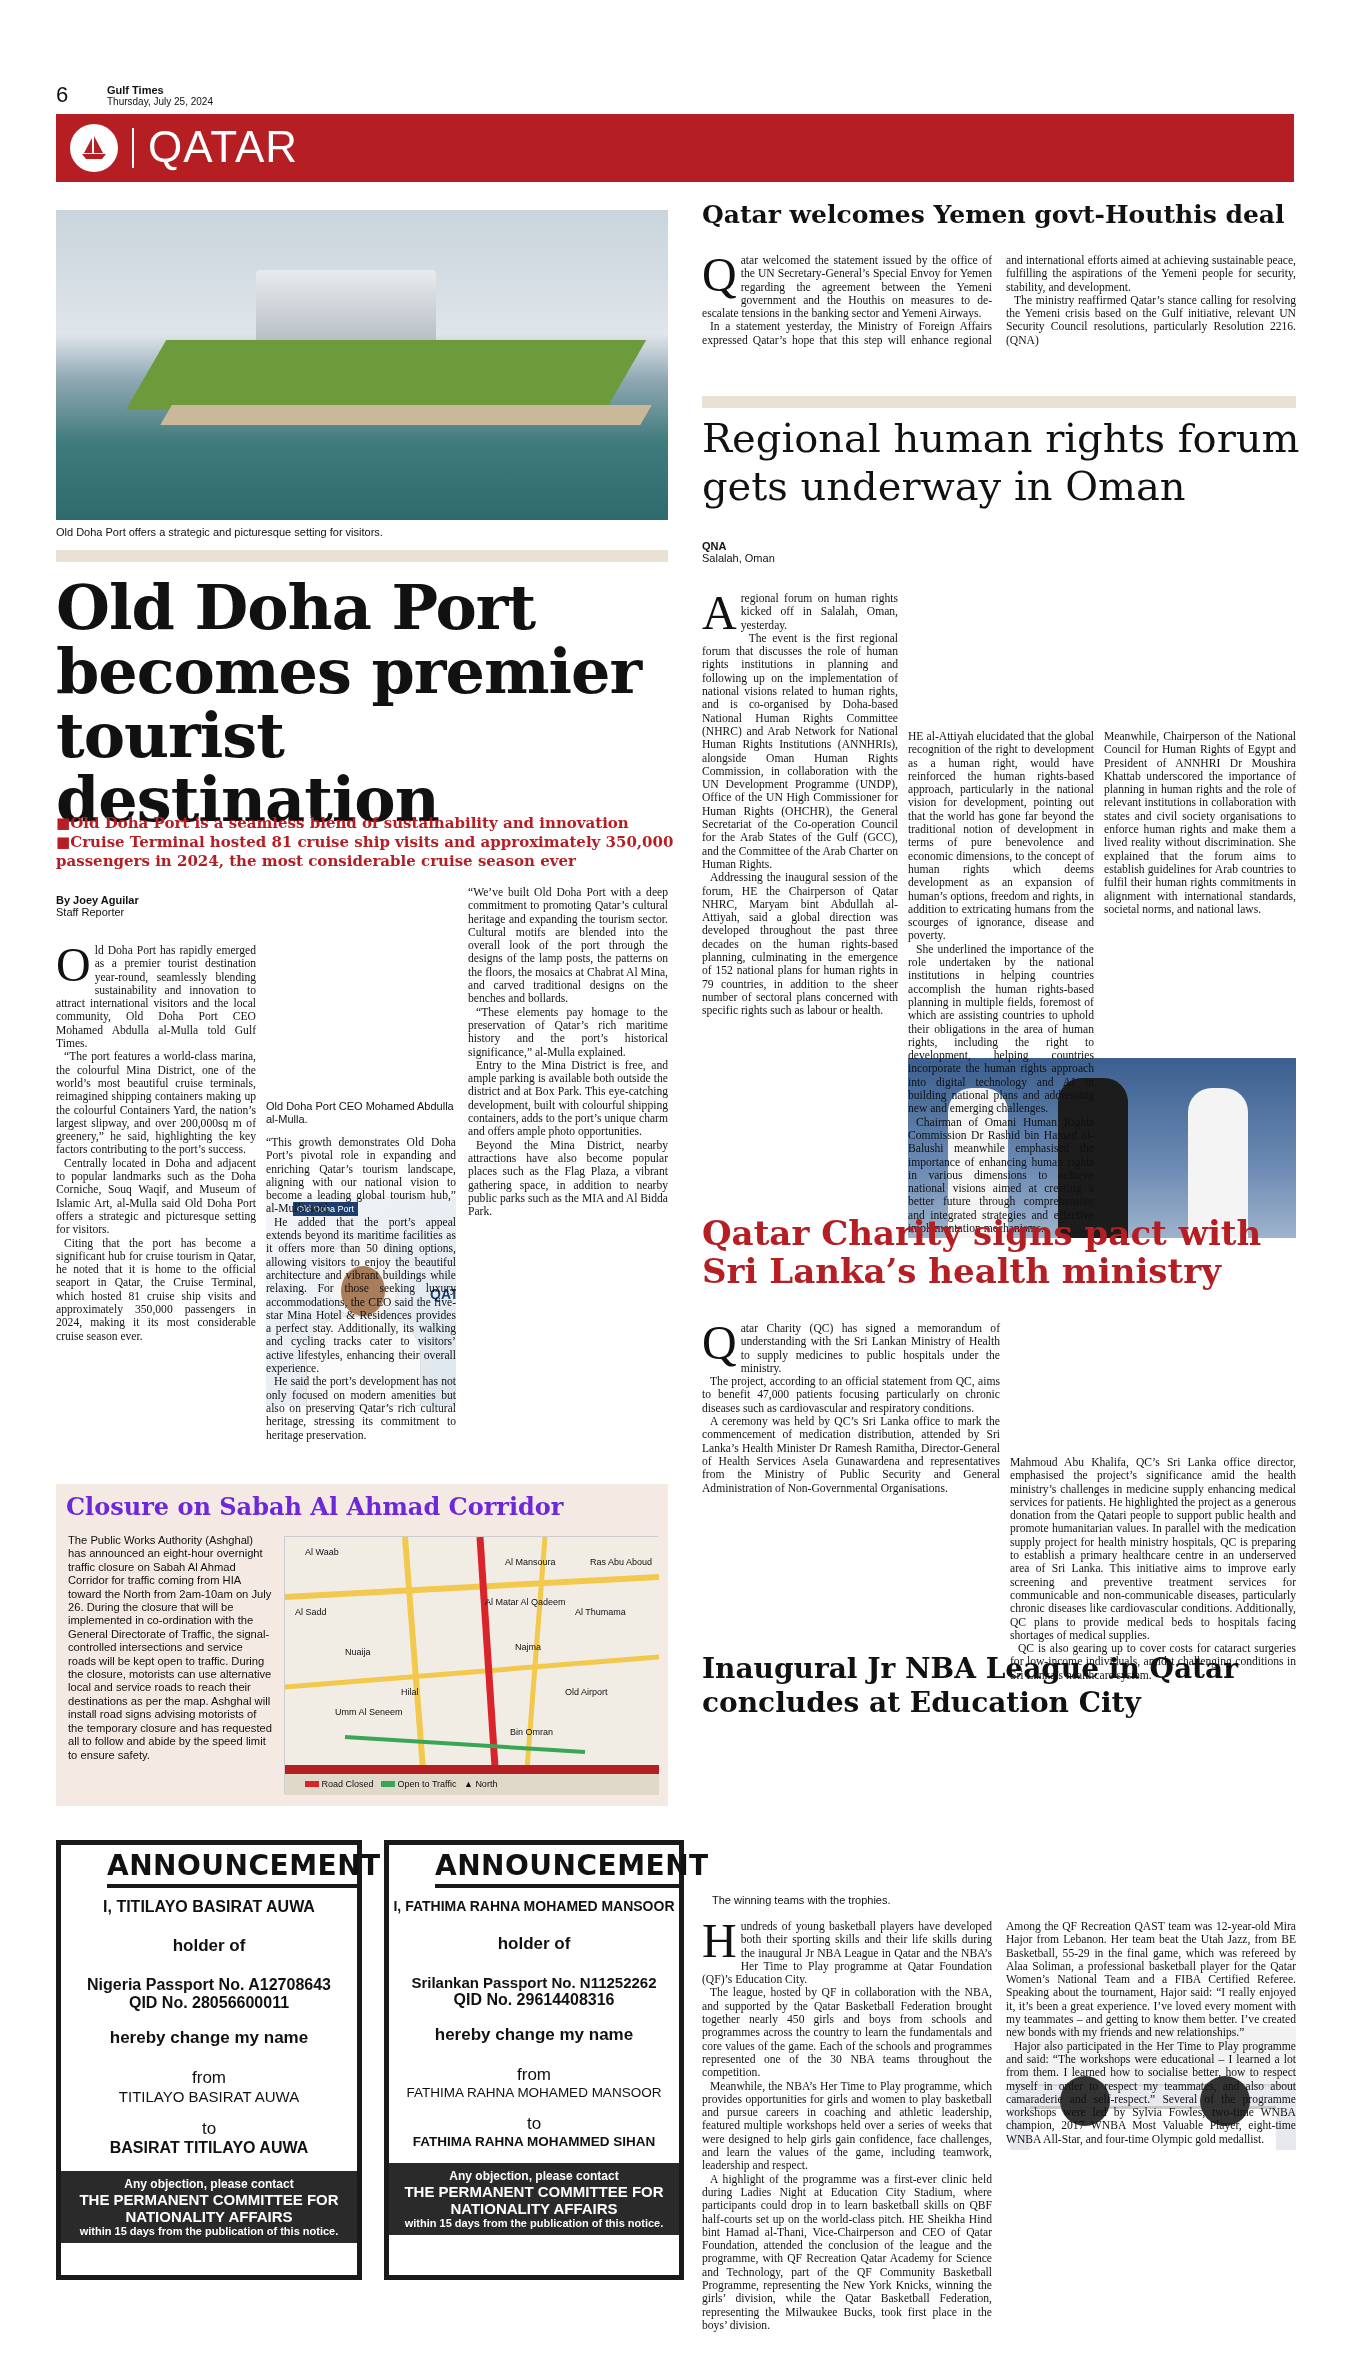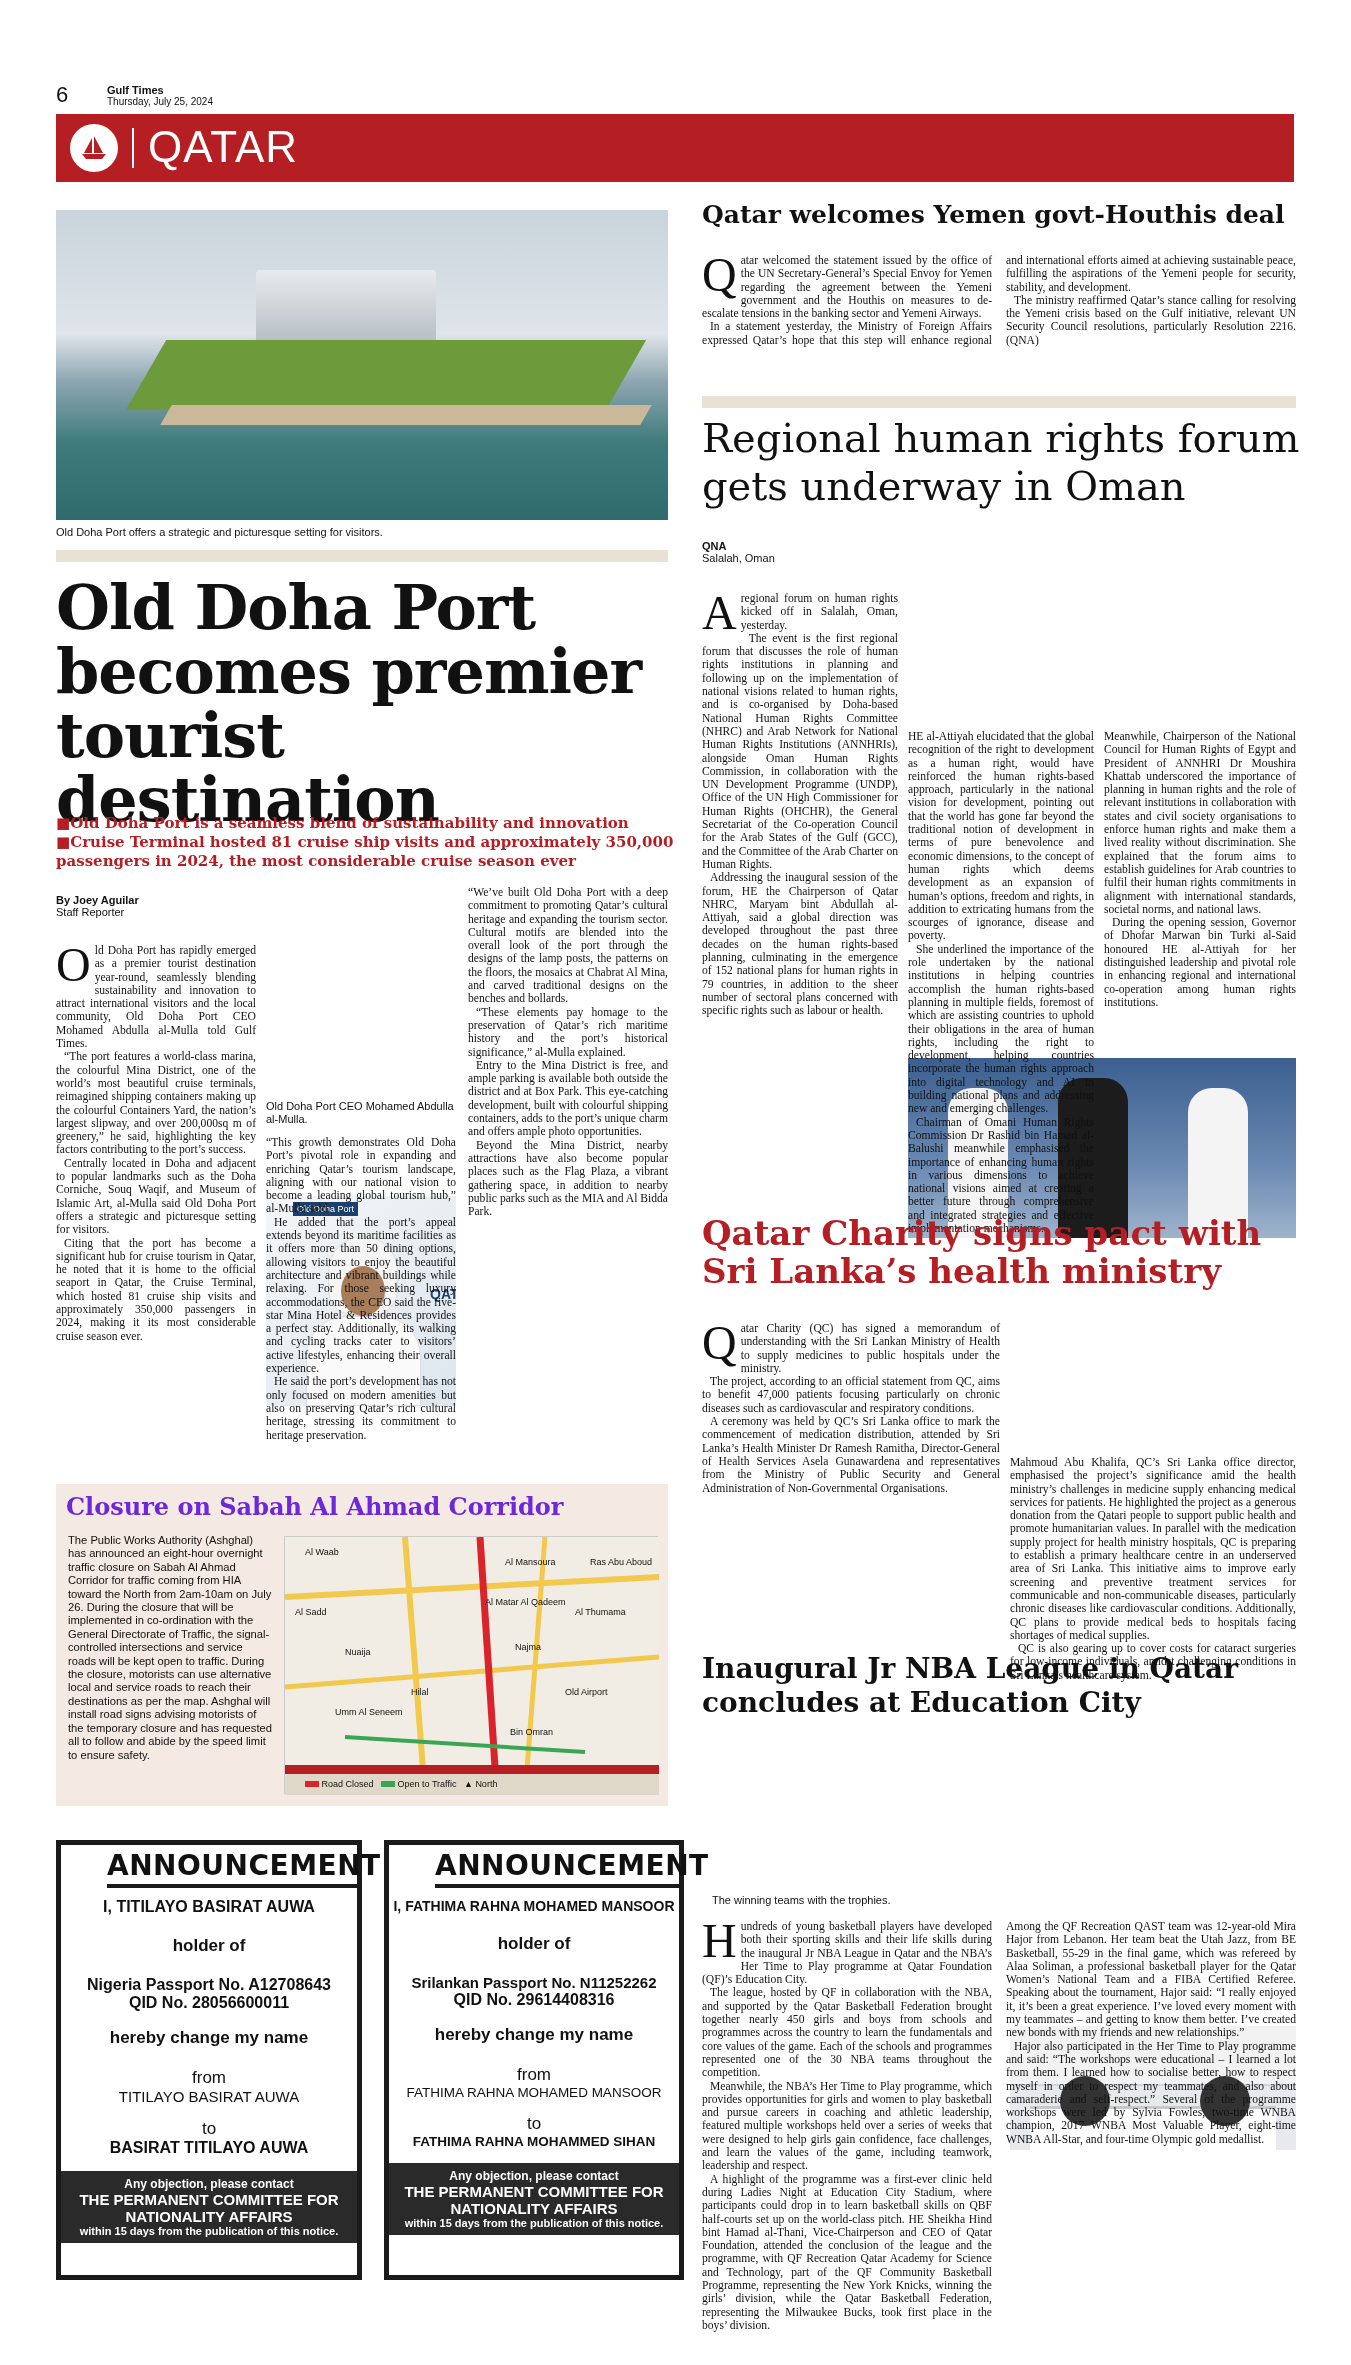--- a/index.html
+++ b/index.html
@@ -97,21 +97,21 @@
       <path d="M195 0 L210 230" stroke="#d9242b" stroke-width="7" fill="none"></path>
       <path d="M60 200 L300 215" stroke="#3aa655" stroke-width="4" fill="none"></path>
       <rect x="0" y="228" width="374" height="30" fill="#e0d8c8"></rect>
       <rect x="0" y="228" width="374" height="9" fill="#b51f24"></rect>
     </svg>
     <div class="abs sans" style="left:20px;top:10px;font-size:9px;">Al Waab</div>
     <div class="abs sans" style="left:10px;top:70px;font-size:9px;">Al Sadd</div>
     <div class="abs sans" style="left:220px;top:20px;font-size:9px;">Al Mansoura</div>
     <div class="abs sans" style="left:200px;top:60px;font-size:9px;">Al Matar Al Qadeem</div>
     <div class="abs sans" style="left:60px;top:110px;font-size:9px;">Nuaija</div>
-    <div class="abs sans" style="left:126px;top:150px;font-size:9px;text-align:center;">Hilal</div>
+    <div class="abs sans" style="left:116px;top:150px;font-size:9px;text-align:center;">Hilal</div>
     <div class="abs sans" style="left:50px;top:170px;font-size:9px;">Umm Al Seneem</div>
     <div class="abs sans" style="left:290px;top:70px;font-size:9px;">Al Thumama</div>
     <div class="abs sans" style="left:280px;top:150px;font-size:9px;">Old Airport</div>
     <div class="abs sans" style="left:230px;top:105px;font-size:9px;">Najma</div>
     <div class="abs sans" style="left:225px;top:190px;font-size:9px;">Bin Omran</div>
     <div class="abs sans" style="left:305px;top:20px;font-size:9px;">Ras Abu Aboud</div>
     <div class="abs sans" style="left:20px;top:242px;font-size:9px;">
       <span style="display:inline-block;width:14px;height:6px;background:#d9242b;"></span> <span>Road Closed</span>
       &nbsp;&nbsp;<span style="display:inline-block;width:14px;height:6px;background:#3aa655;"></span> <span>Open to Traffic</span>
       &nbsp;&nbsp;▲ <span>North</span>
@@ -177,21 +177,20 @@
   <p>The event is the first regional forum that discusses the role of human rights institutions in planning and following up on the implementation of national visions related to human rights, and is co-organised by Doha-based National Human Rights Committee (NHRC) and Arab Network for National Human Rights Institutions (ANNHRIs), alongside Oman Human Rights Commission, in collaboration with the UN Development Programme (UNDP), Office of the UN High Commissioner for Human Rights (OHCHR), the General Secretariat of the Co-operation Council for the Arab States of the Gulf (GCC), and the Committee of the Arab Charter on Human Rights.</p>
   <p>Addressing the inaugural session of the forum, HE the Chairperson of Qatar NHRC, Maryam bint Abdullah al-Attiyah, said a global direction was developed throughout the past three decades on the human rights-based planning, culminating in the emergence of 152 national plans for human rights in 79 countries, in addition to the sheer number of sectoral plans concerned with specific rights such as labour or health.</p>
 </div>
 <div class="abs body-text" style="left:908px;top:730px;width:186px;">
   <p class="first">HE al-Attiyah elucidated that the global recognition of the right to development as a human right, would have reinforced the human rights-based approach, particularly in the national vision for development, pointing out that the world has gone far beyond the traditional notion of development in terms of pure benevolence and economic dimensions, to the concept of human rights which deems development as an expansion of human’s options, freedom and rights, in addition to extricating humans from the scourges of ignorance, disease and poverty.</p>
   <p>She underlined the importance of the role undertaken by the national institutions in helping countries accomplish the human rights-based planning in multiple fields, foremost of which are assisting countries to uphold their obligations in the area of human rights, including the right to development, helping countries incorporate the human rights approach into digital technology and AI in building national plans and addressing new and emerging challenges.</p>
   <p>Chairman of Omani Human Rights Commission Dr Rashid bin Hamad al-Balushi meanwhile emphasised the importance of enhancing human rights in various dimensions to achieve national visions aimed at creating a better future through comprehensive and integrated strategies and effective implementation mechanisms.</p>
 </div>
 <div class="abs body-text" style="left:1104px;top:730px;width:192px;">
   <p class="first">Meanwhile, Chairperson of the National Council for Human Rights of Egypt and President of ANNHRI Dr Moushira Khattab underscored the importance of planning in human rights and the role of relevant institutions in collaboration with states and civil society organisations to enforce human rights and make them a lived reality without discrimination. She explained that the forum aims to establish guidelines for Arab countries to fulfil their human rights commitments in alignment with international standards, societal norms, and national laws.</p>
-  <p>During the opening session, Governor of Dhofar Marwan bin Turki al-Said honoured HE al-Attiyah for her distinguished leadership and pivotal role in enhancing regional and international co-operation among human rights institutions.</p>
 </div>
 
 <div class="abs dserif" style="left:702px;top:1214px;width:600px;font-size:34px;line-height:38px;font-weight:bold;color:#b51f24;">Qatar Charity signs pact with Sri Lanka’s health ministry</div>
 <div class="abs body-text" style="left:702px;top:1322px;width:298px;">
   <p class="first"><span class="dropcap">Q</span><span>atar Charity (QC) has signed a memorandum of understanding with the Sri Lankan Ministry of Health to supply medicines to public hospitals under the ministry.</span></p>
   <p>The project, according to an official statement from QC, aims to benefit 47,000 patients focusing particularly on chronic diseases such as cardiovascular and respiratory conditions.</p>
   <p>A ceremony was held by QC’s Sri Lanka office to mark the commencement of medication distribution, attended by Sri Lanka’s Health Minister Dr Ramesh Ramitha, Director-General of Health Services Asela Gunawardena and representatives from the Ministry of Public Security and General Administration of Non-Governmental Organisations.</p>
 </div>
 <div class="abs photo" style="left:1010px;top:1326px;width:286px;height:124px;background:#e7e9ee;">
   <div class="abs" style="left:0;top:0;width:286px;height:60px;background:#f2f2f2;border-bottom:2px solid #cfd5dd;"></div>

